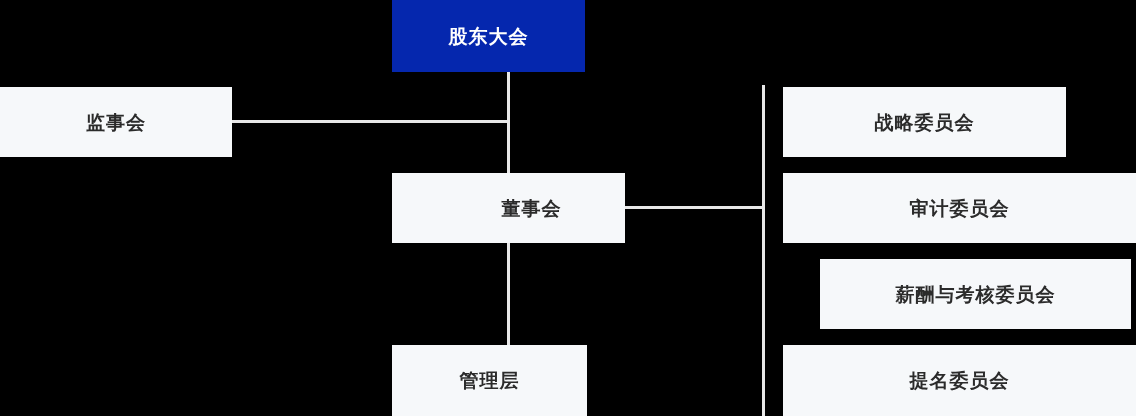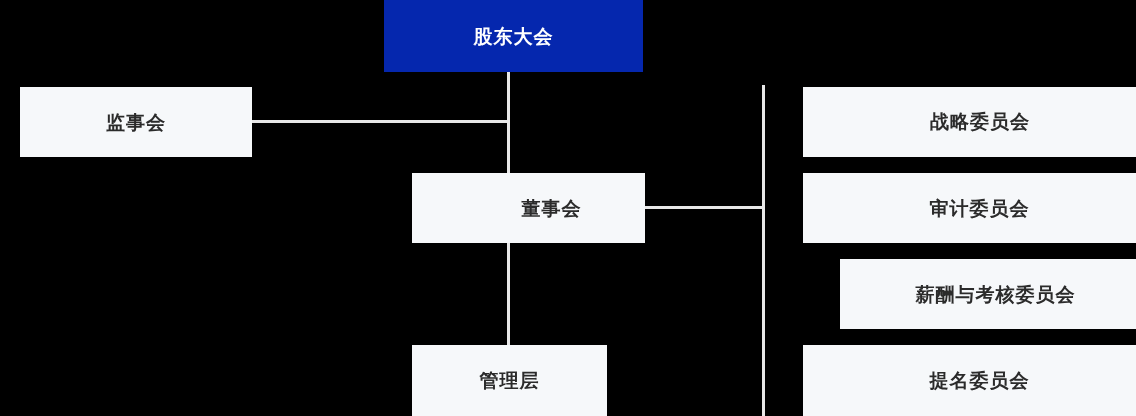--- a/index.html
+++ b/index.html
@@ -36,38 +36,37 @@
 
   .node-root {
     background: #0527AE;
   }
   .node-root .node-label {
     color: #FFFFFF;
   }
 
   .node-light {
     background: #F6F8FA;
-    margin-left: 20px;
   }
   .node-light .node-label {
     color: #2B2B2B;
   }
 
   .connector {
     position: absolute;
     background: #E8E8E8;
   }
 
   
-  #node-shareholders { left: 384px; top: 0px;   width: 259px; height: 72px; }
+  #node-shareholders { left: 392px; top: 0px;   width: 193px; height: 72px; }
   #node-supervisors  { left: 0px;   top: 87px;  width: 232px; height: 70px; }
   #node-board        { left: 392px; top: 173px; width: 233px; height: 70px; padding-left: 46px; }
   #node-management   { left: 392px; top: 345px; width: 195px; height: 71px; }
 
-  #node-strategy     { left: 783px; top: 87px;  width: 354px; height: 70px; font-family: Liberation Serif, serif; }
+  #node-strategy     { left: 783px; top: 87px;  width: 283px; height: 70px; }
   #node-audit        { left: 783px; top: 173px; width: 353px; height: 70px; }
   #node-remuneration { left: 820px; top: 259px; width: 311px; height: 70px; }
   #node-nomination   { left: 783px; top: 345px; width: 353px; height: 71px; }
 
   
   
   #conn-root-down     { left: 507px; top: 72px;  width: 3px;   height: 101px; }
   
   #conn-supervisors   { left: 232px; top: 120px; width: 276px; height: 3px; }
   

